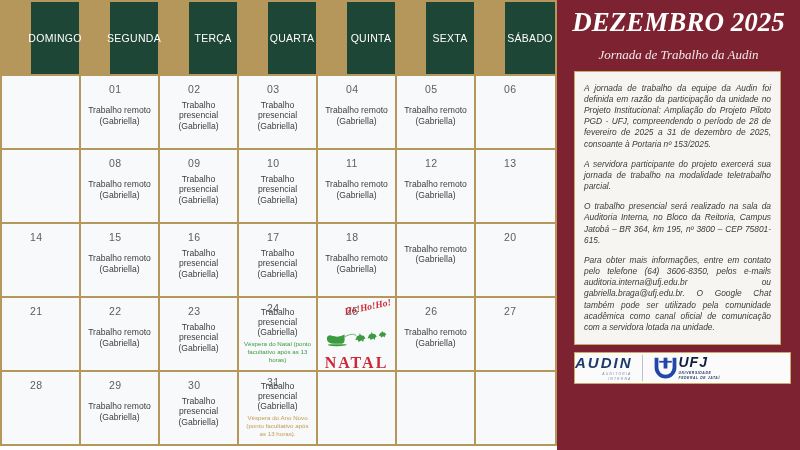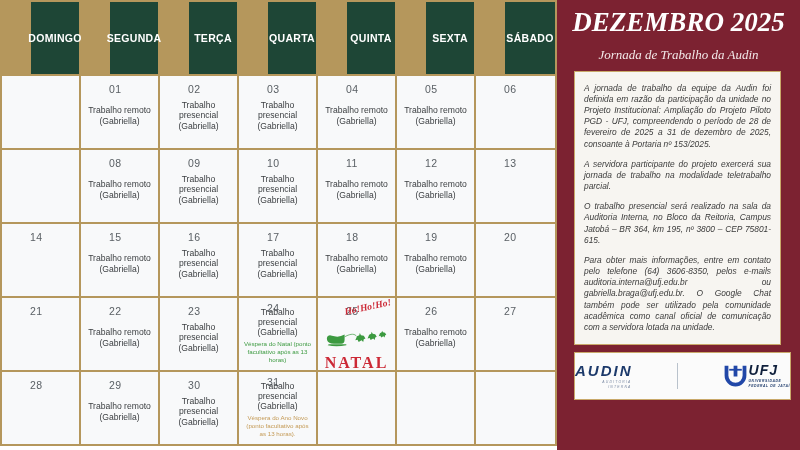--- a/index.html
+++ b/index.html
@@ -12,21 +12,21 @@
     width:557px; height:446px;
     display:grid;
     grid-template-columns: repeat(6, 77px) 1fr;
     grid-template-rows: repeat(6, 72px);
     gap:2px;
     background: var(--gold, #b5975c);
     border:2px solid var(--gold, #b5975c);
   }
   .weekday {
     background: var(--header-green, #1e4636);
-    color:#fff; font-weight:bold; font-size:10.5px; letter-spacing:.3px;
+    color:#fff; font-weight:normal; font-size:10.5px; letter-spacing:.3px;
     display:flex; align-items:center; justify-content:center;margin-left:29px;
   }
   .cell { background: var(--cell-bg, #f8f9fa); display:flex; flex-direction:column; position:relative; overflow:hidden; }
   .cell .date {
     color:#5a6065; font-size:10.5px; letter-spacing:.5px;
     padding:7px 0 0 28px;
   }
   .cell .body { flex:1; display:flex; flex-direction:column; justify-content:center; padding:0 4px 12px 4px; }
   .cell .label {
     text-align:center; font-size:8.6px; line-height:1.18; color:#3d4043;
@@ -62,22 +62,22 @@
   }
   .textbox {
     margin:8px 19px 0 17px; background:#f7f5f1; border:1px solid #c9a96a;
     padding:11px 9px; flex:0 0 auto;
   }
   .textbox p {
     font-size:8.4px; line-height:1.33; color:#3a3a3a; text-align:justify;
   }
   .textbox p + p { margin-top:9px; }
   .logobox {
-    margin:7px 9px 0 17px; height:48px; background:#fbfbfb; border:1px solid #c9a96a;
-    display:flex; align-items:center; justify-content:space-between; gap:9px;
+    margin:7px 9px 0 17px; height:32px; background:#fbfbfb; border:1px solid #c9a96a;
+    display:flex; align-items:center; justify-content:flex-start; gap:9px;
   }
   .audin { display:flex; flex-direction:column; align-items:flex-end; }
   .audin-name { color:var(--navy, #1d3a6b); font-weight:bold; font-size:15px; letter-spacing:2px; line-height:1; }
   .audin-sub { margin-top:2px; margin-right:1px; display:flex; flex-direction:column; align-items:flex-end; }
   .audin-sub span { font-size:3.4px; letter-spacing:1.2px; color:#7b8aa4; line-height:1.5; }
   .logo-divider { width:1px; height:26px; background:#b9c2cc; }
   .ufj { display:flex; align-items:center; }
   .ufj-icon { width:27px; height:27px; }
   .ufj-text { display:flex; flex-direction:column; }
   .ufj-name { font-size:14px; font-weight:bold; color:#10203c; letter-spacing:1px; line-height:1; }
@@ -194,21 +194,20 @@
             <div class="label">Trabalho presencial (Gabriella)</div>
           </div>
         </div>
         <div class="cell">
           <div class="date">18</div>
           <div class="body">
             <div class="label">Trabalho remoto (Gabriella)</div>
           </div>
         </div>
         <div class="cell">
-          <div class="date">19</div>
           <div class="body">
             <div class="label">Trabalho remoto (Gabriella)</div>
           </div>
         </div>
         <div class="cell">
           <div class="date">20</div>
           <div class="body"></div>
         </div>
         <div class="cell">
           <div class="date">21</div>

